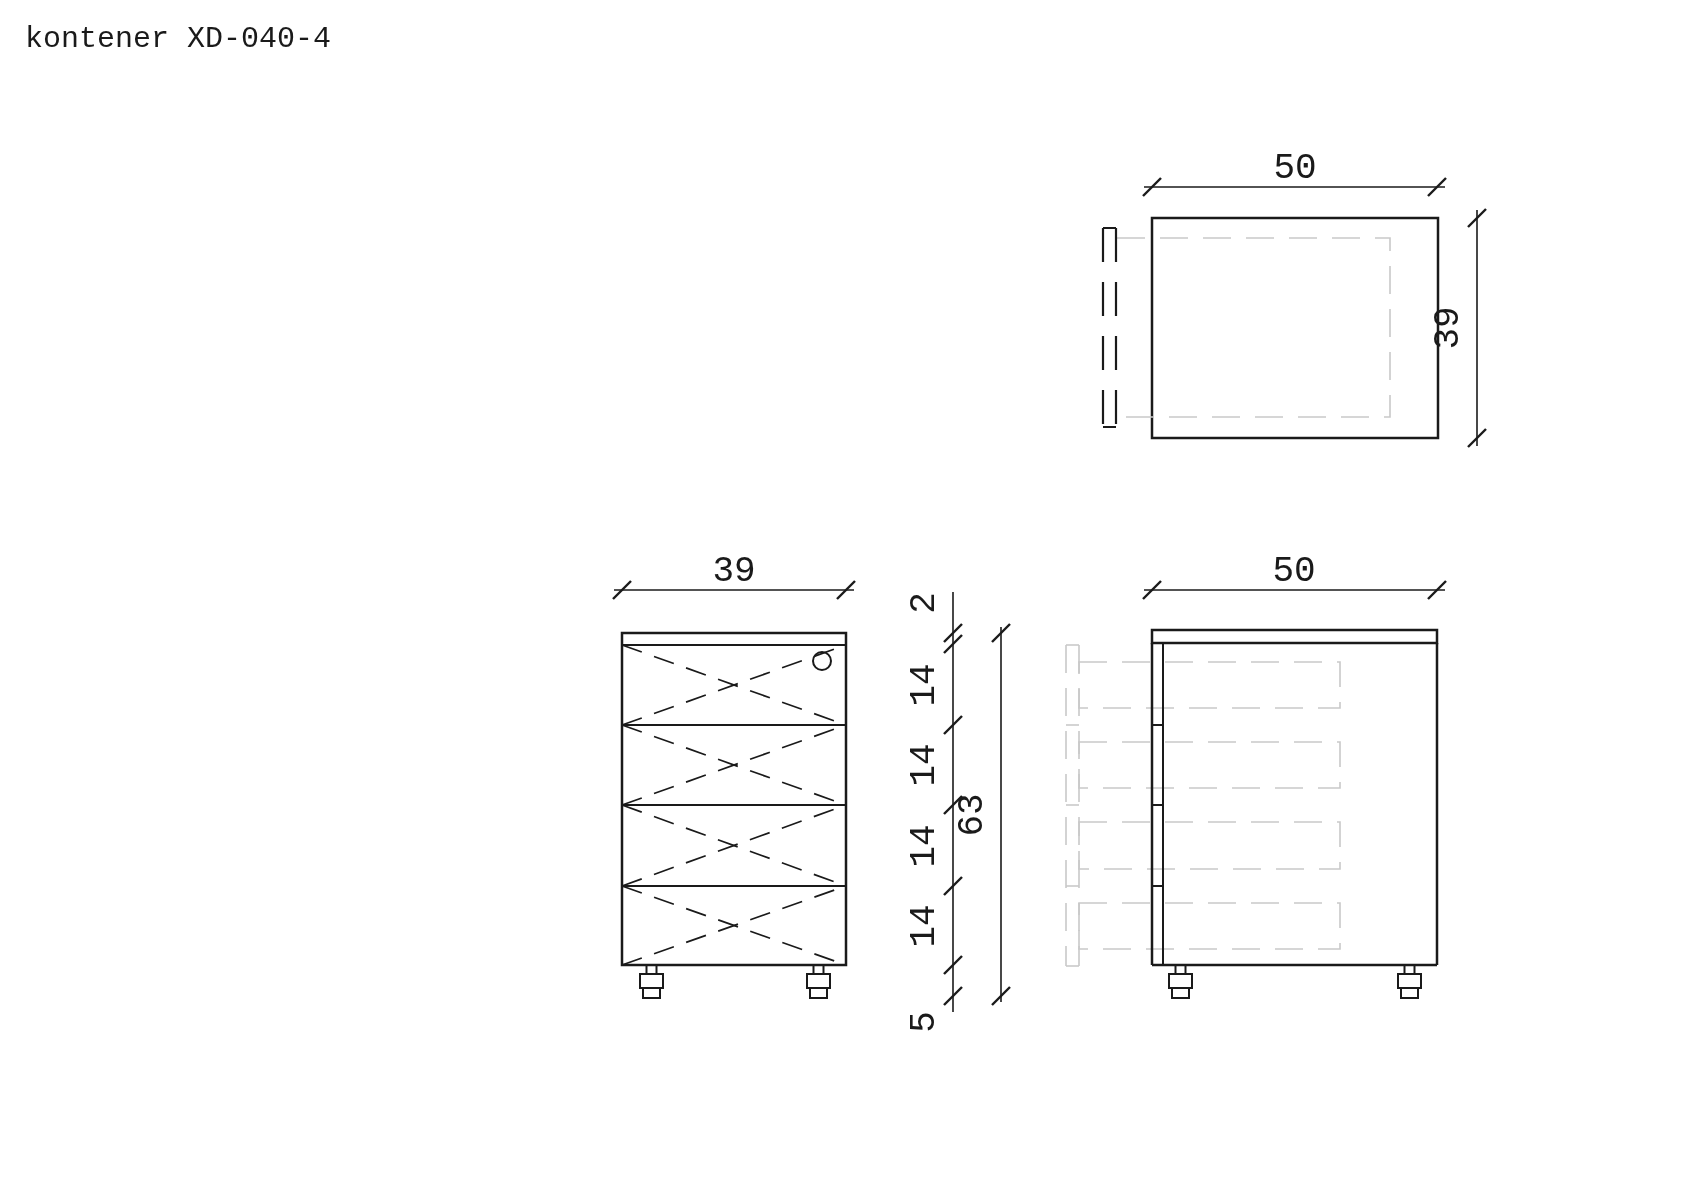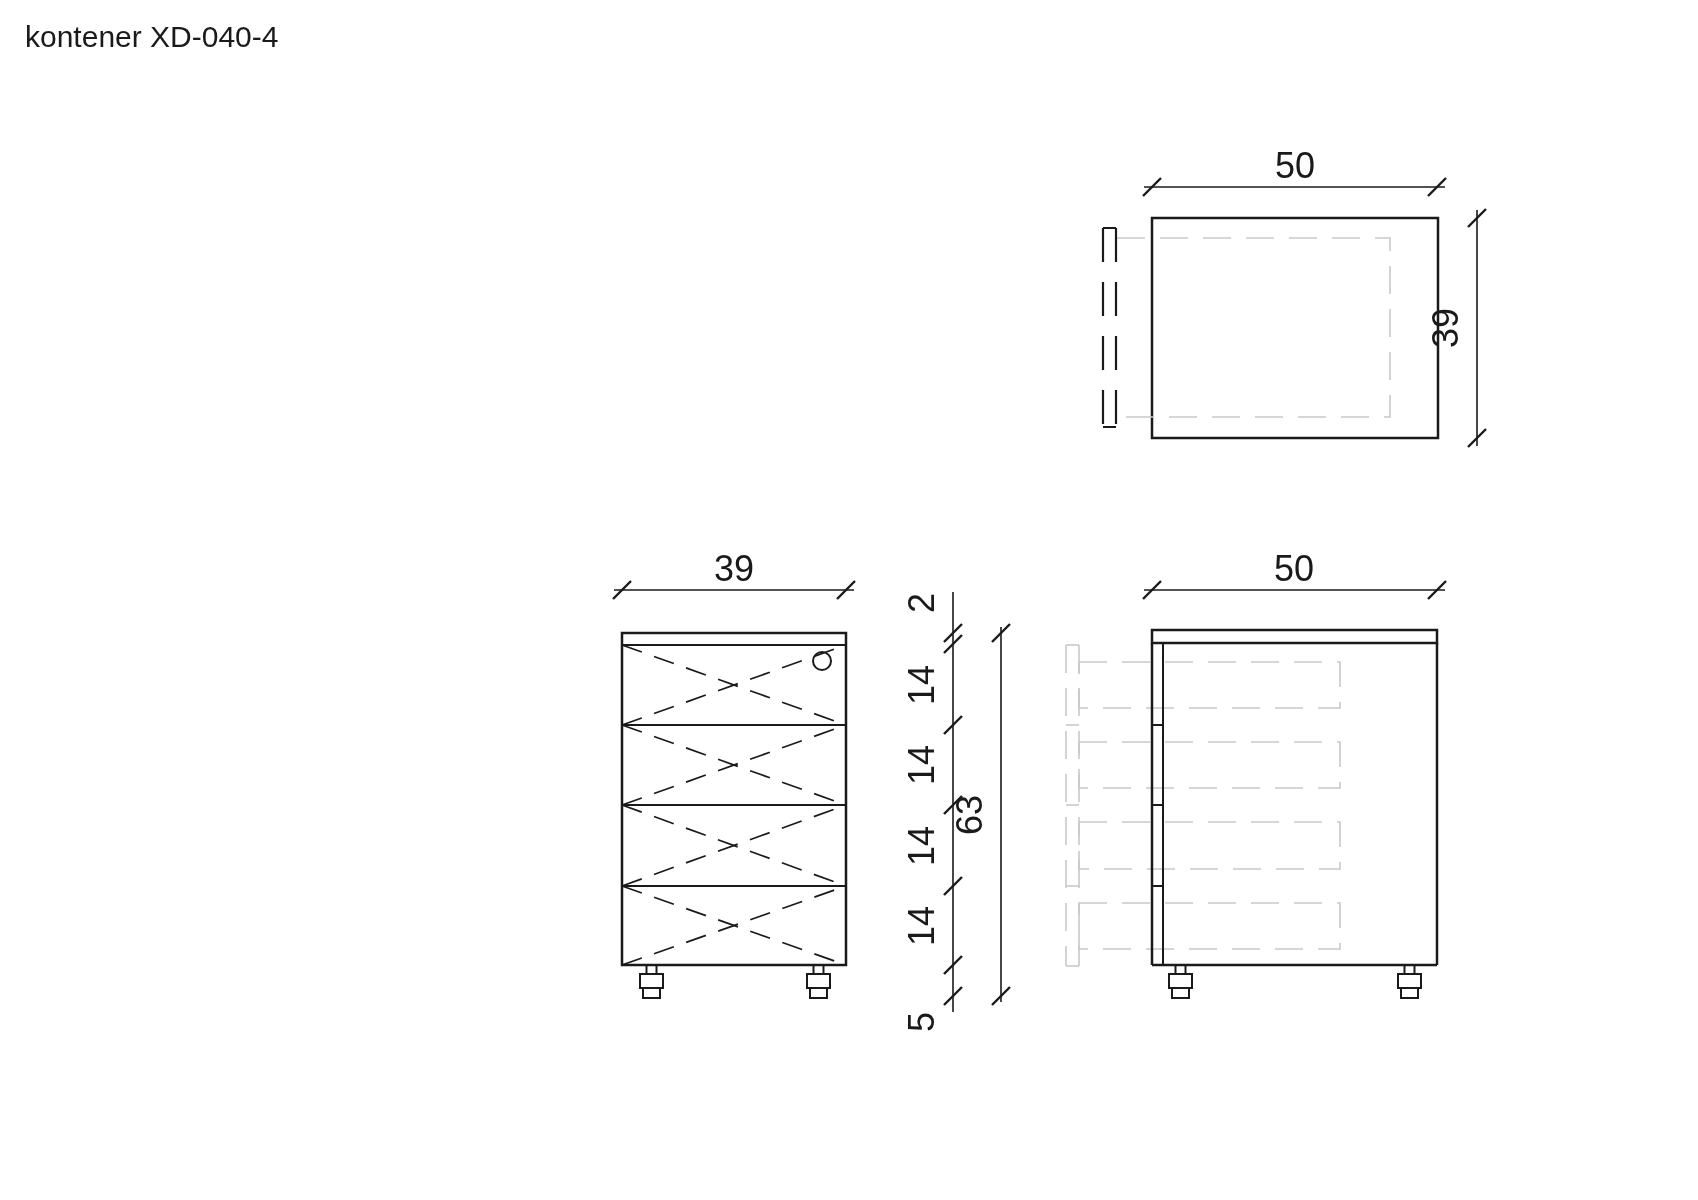--- a/index.html
+++ b/index.html
@@ -1,18 +1,18 @@
 <!DOCTYPE html>
 <html><head>
 <meta charset="utf-8">
 <style>
   html,body{margin:0;padding:0;background:#ffffff;}
   .page{
     position:relative;width:1698px;height:1200px;background:#ffffff;
-    font-family:Liberation Sans, sans-serif;overflow:hidden;
+    font-family:Liberation Mono, monospace;overflow:hidden;
   }
   svg{position:absolute;left:0;top:0;}
   .title-text{font-size:30px;fill:#1a1a1a;}
   .dim-text{font-size:36px;fill:#1a1a1a;}
   .outline{stroke:#1a1a1a;stroke-width:2.5;fill:none;}
   .thin{stroke:#1a1a1a;stroke-width:2;fill:none;}
   .dimline{stroke:#1a1a1a;stroke-width:1.6;fill:none;}
   .tick{stroke:#1a1a1a;stroke-width:2.4;fill:none;}
   .xdash{stroke:#1a1a1a;stroke-width:1.7;fill:none;stroke-dasharray:21 13;}
   .stripdash{stroke:#1a1a1a;stroke-width:2.2;fill:none;stroke-dasharray:34 20;}

